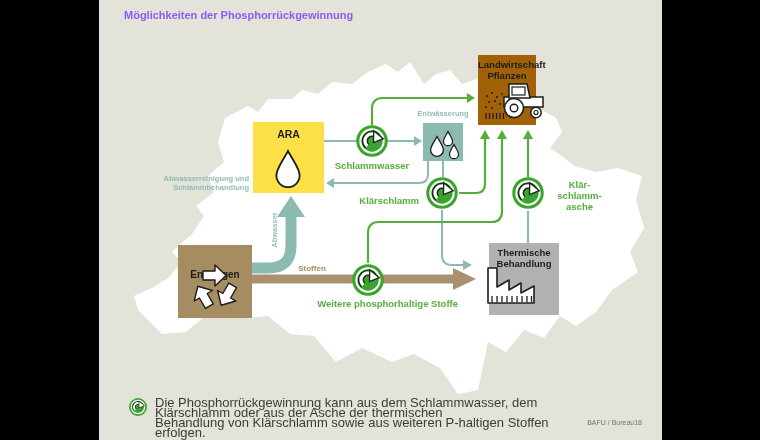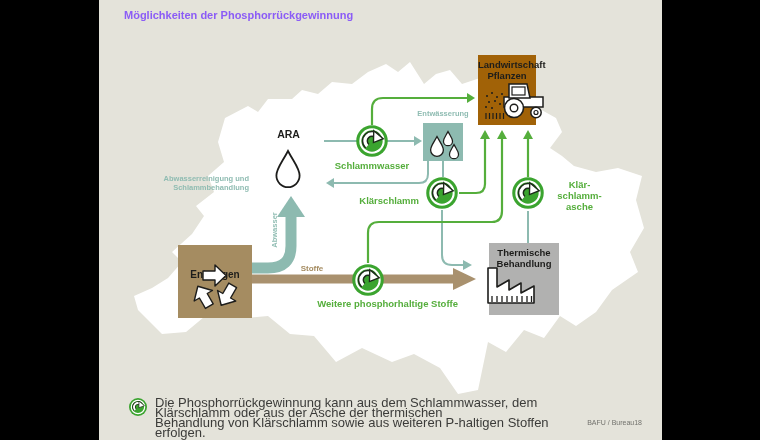--- a/index.html
+++ b/index.html
@@ -57,21 +57,21 @@
       <path d="M528,177 V139"></path>
     </g>
     <g fill="#55ae3c" stroke="none">
       <polygon points="467,93 467,103 475,98"></polygon>
       <polygon points="480,139 490,139 485,130"></polygon>
       <polygon points="497,139 507,139 502,130"></polygon>
       <polygon points="523,139 533,139 528,130"></polygon>
     </g>
   </svg>
 
-  <div class="box" style="left:253px;top:122px;width:71px;height:71px;background:#ffffff;">
+  <div class="box" style="left:253px;top:122px;width:71px;height:71px;background:#fde047;">
     <div class="box-label" style="font-size:10.5px;padding-top:6px;">ARA</div>
   </div>
 
   <div class="box" style="left:423px;top:123px;width:40px;height:38px;background:#8dbab0;"></div>
 
   <div class="box" style="left:478px;top:55px;width:58px;height:70px;background:#a16207;">
     <div class="box-label" style="font-size:9.5px;line-height:10.5px;padding-top:5px;">Landwirtschaft
 Pflanzen</div>
   </div>
 
@@ -168,21 +168,21 @@
   <div class="lbl green-lbl" style="left:302px;top:160px;width:140px;text-align:center;">Schlammwasser</div>
 
   <div class="lbl green-lbl" style="left:319px;top:195px;width:100px;text-align:right;">Klärschlamm</div>
 
   <div class="lbl green-lbl" style="left:552px;top:179px;width:55px;text-align:center;line-height:11px;">Klär-
 schlamm-
 asche</div>
 
   <div class="lbl green-lbl" style="left:278px;top:298px;width:180px;text-align:right;">Weitere phosphorhaltige Stoffe</div>
 
-  <div class="lbl brown-lbl" style="left:288px;top:264px;width:48px;text-align:center;font-size:8px;">Stoffe</div>
+  <div class="lbl brown-lbl" style="left:288px;top:264px;width:48px;text-align:center;font-size:8px;">Stoffen</div>
 
   <div class="lbl teal-lbl" style="left:270px;top:252px;width:44px;font-size:7.5px;
        transform:rotate(-90deg);transform-origin:0 0;text-align:center;">Abwasser</div>
 
   <div class="lbl teal-lbl" style="left:148px;top:175px;width:101px;text-align:right;font-size:7.5px;line-height:8.8px;">Abwasserreinigung und
 Schlammbehandlung</div>
 
   <div class="lbl footer-note">Die Phosphorrückgewinnung kann aus dem Schlammwasser, dem Klärschlamm oder aus der Asche der thermischen
 Behandlung von Klärschlamm sowie aus weiteren P-haltigen Stoffen erfolgen.</div>
   <div class="lbl credit">BAFU / Bureau18</div>

